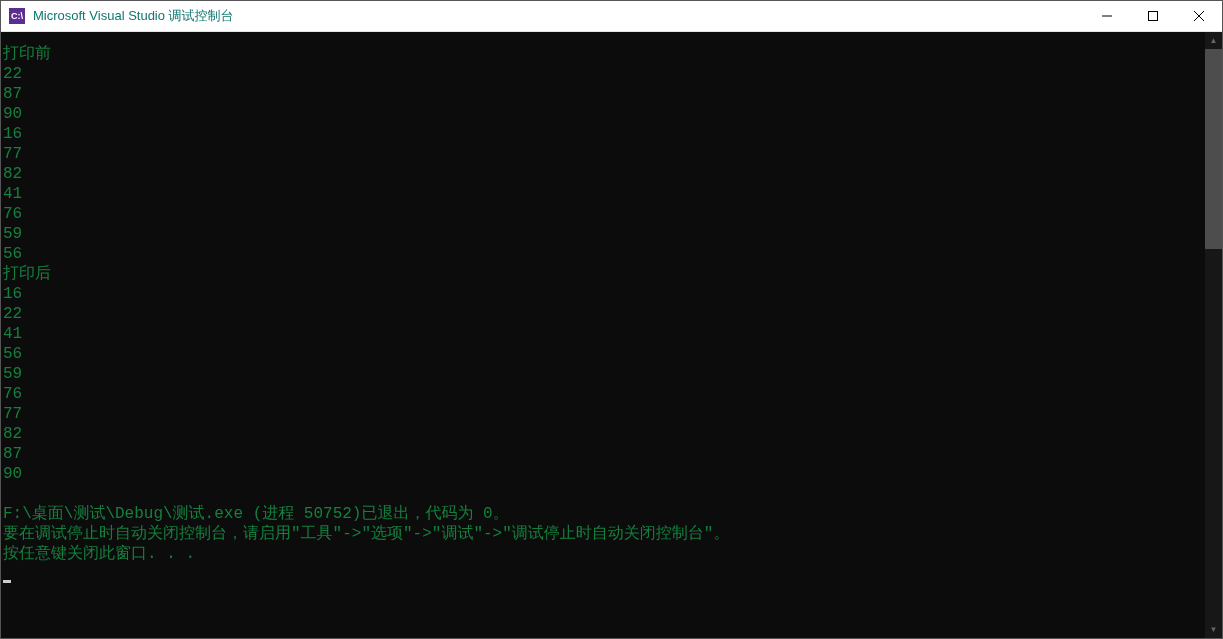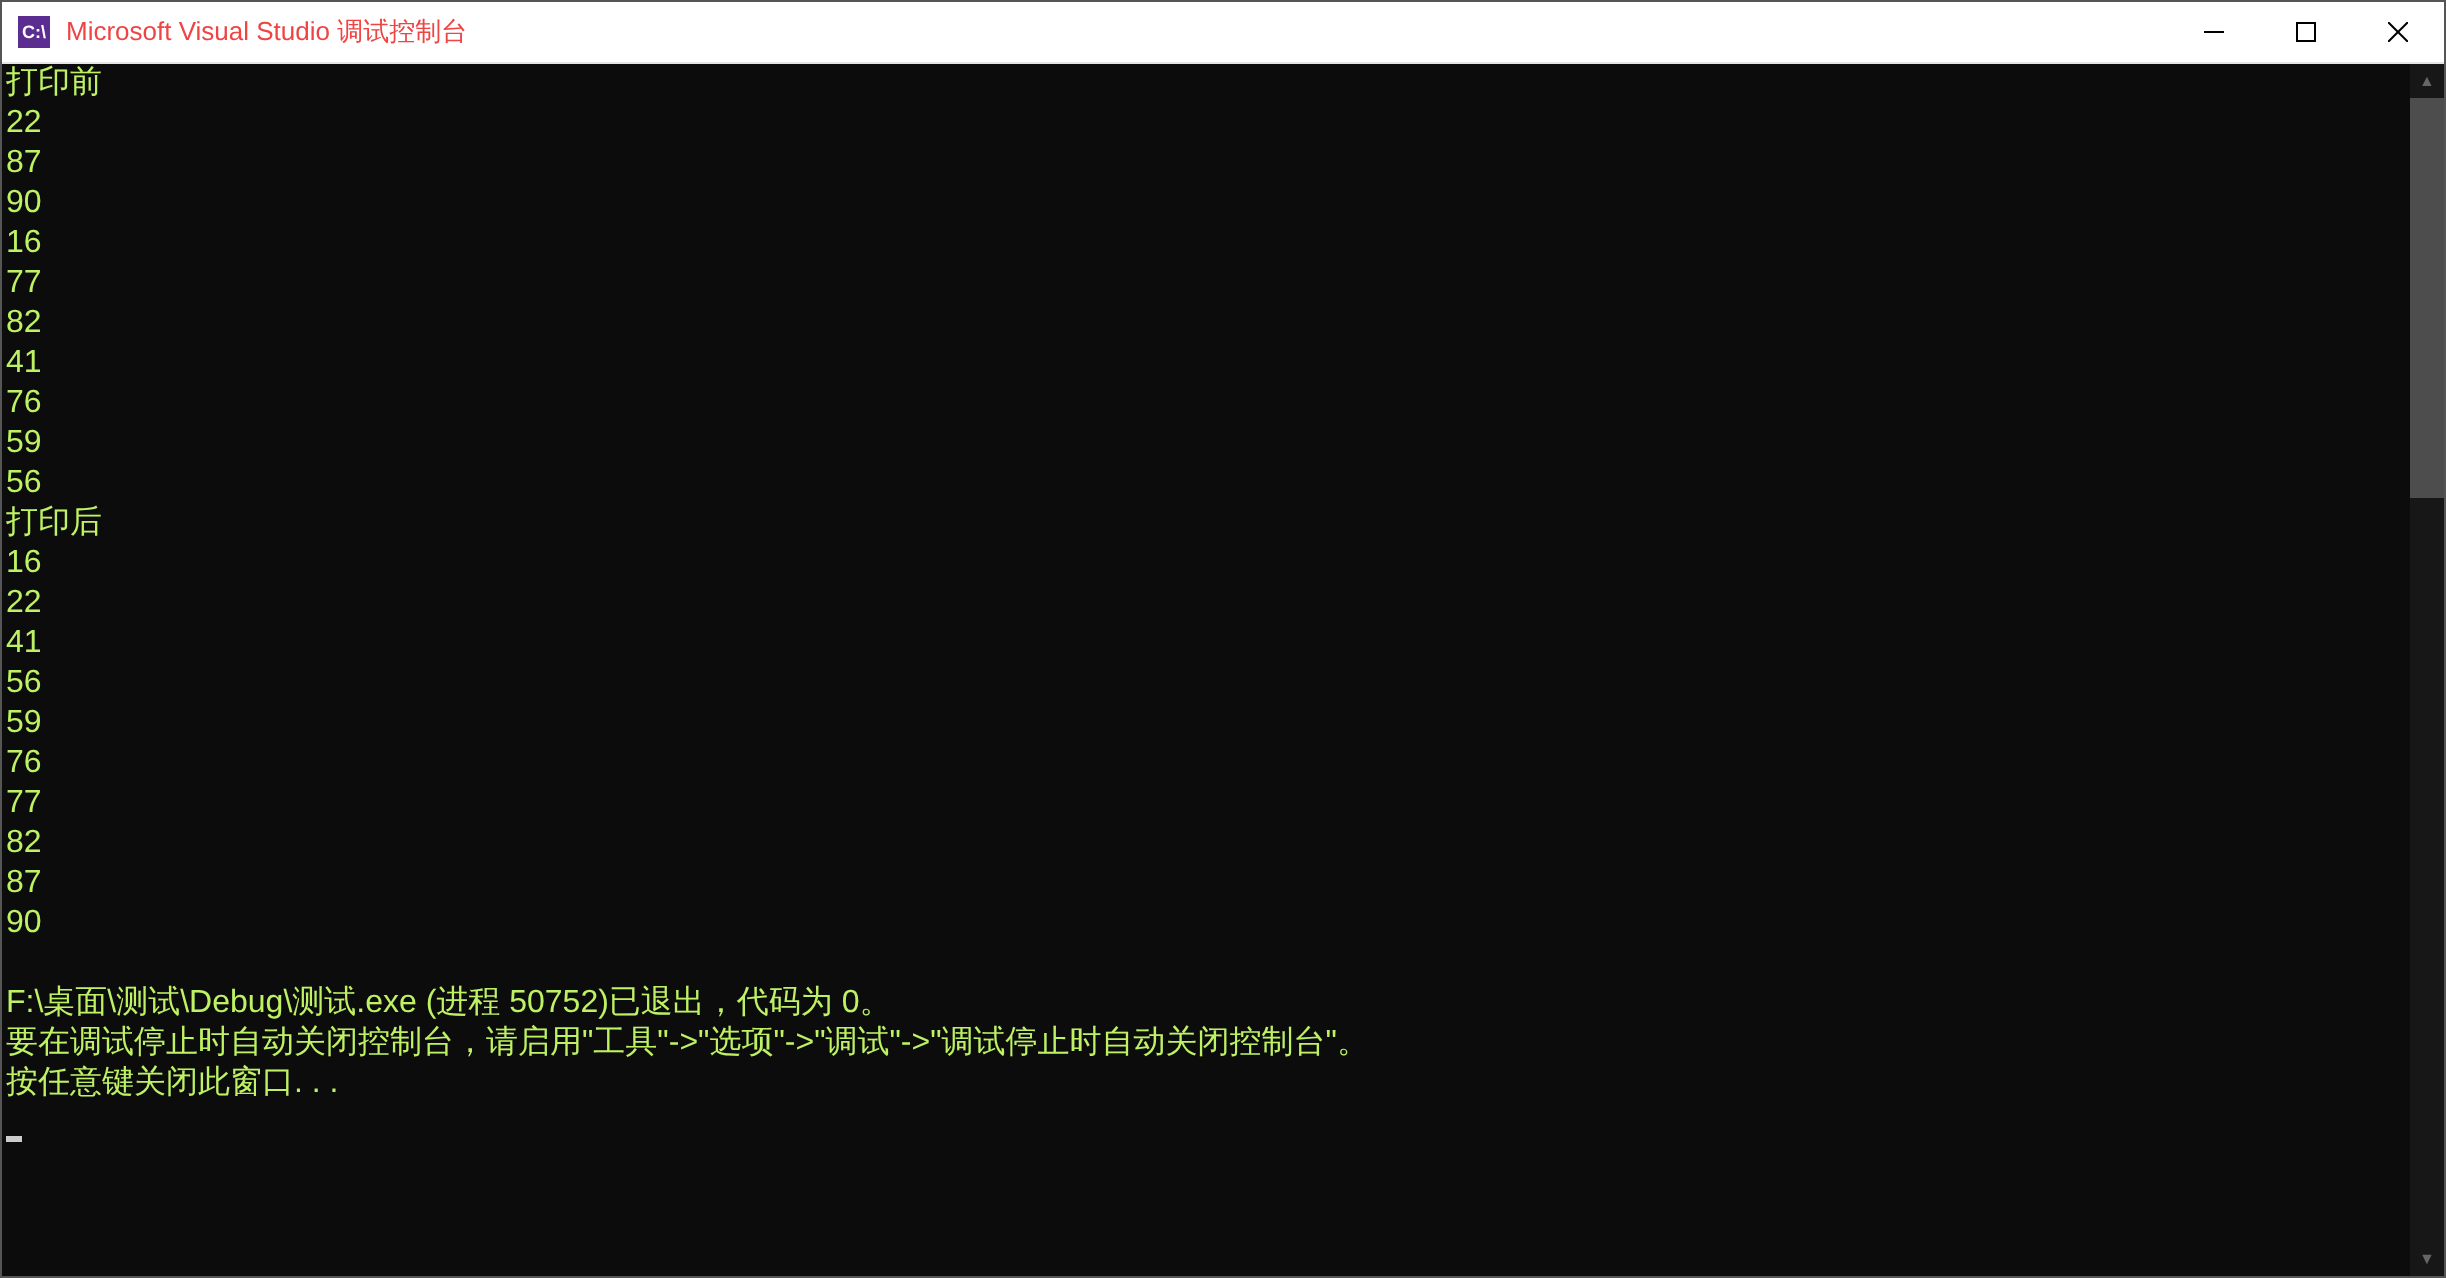--- a/index.html
+++ b/index.html
@@ -31,21 +31,21 @@
       display: flex;
       align-items: center;
       justify-content: center;
       color: #fff;
       font-size: 9px;
       font-weight: bold;
       font-family: Arial, sans-serif;
     }
     .title-text {
       font-size: 13px;
-      color: #ef4444;
+      color: #0f766e;
       flex: 1;
     }
     .window-controls {
       display: flex;
       height: 100%;
     }
     .win-btn {
       width: 46px;
       height: 100%;
       display: flex;
@@ -58,23 +58,23 @@
       height: 10px;
     }
     .console-area {
       position: relative;
       height: calc(100% - 31px);
       background: #0c0c0c;
       display: flex;
     }
     .console-content {
       flex: 1;
-      padding: 0 2px;
-      color: #bef264;
-      font-family: Liberation Sans, sans-serif;
+      padding: 12px 2px;
+      color: #15803d;
+      font-family: Liberation Mono, monospace;
       font-size: 16px;
       line-height: 20px;
       white-space: pre;
       overflow: hidden;
     }
     .console-line {
       display: block;
       height: 20px;
     }
     .cursor {

